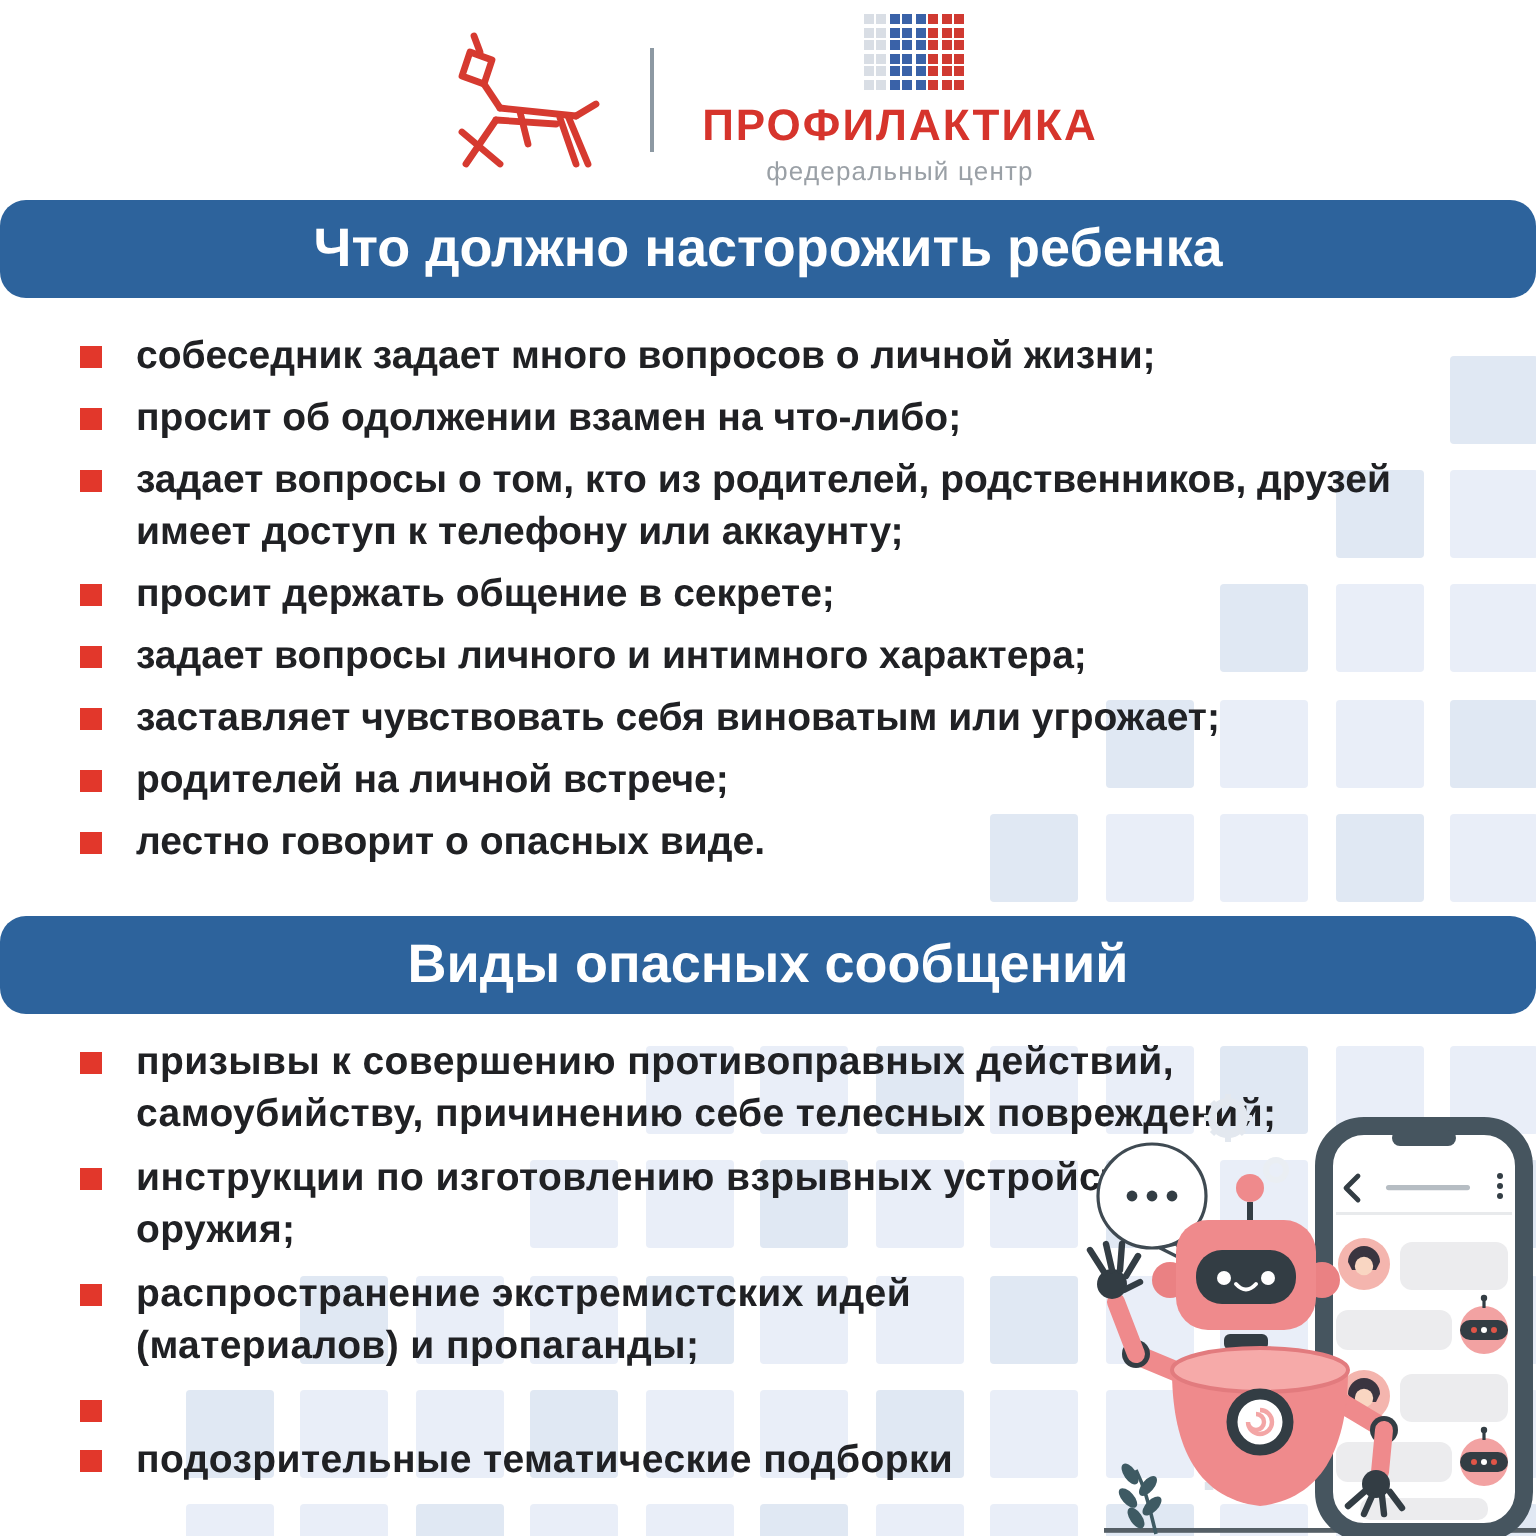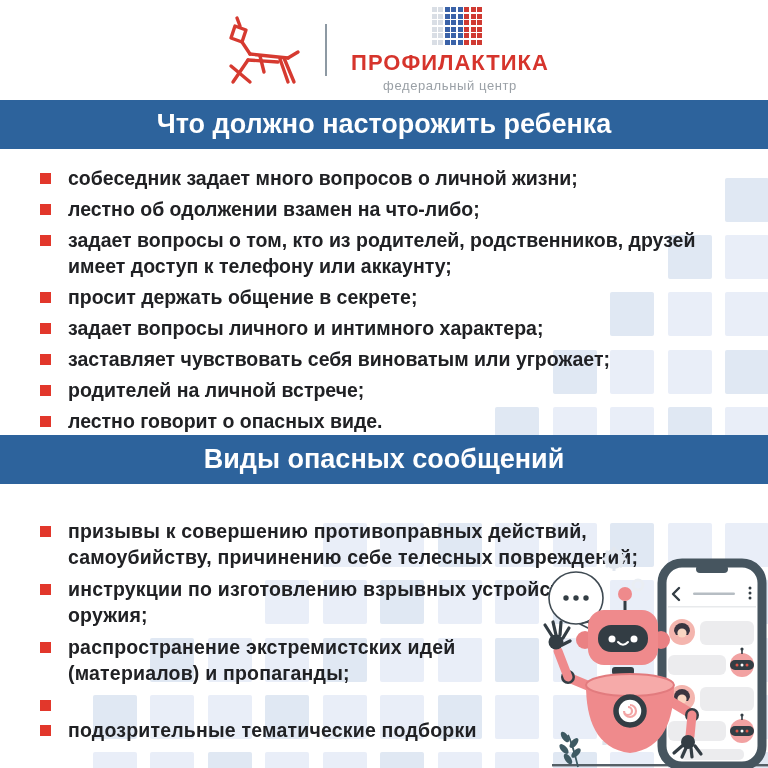--- a/index.html
+++ b/index.html
@@ -29,24 +29,24 @@
   .hdr-divider{width:2px;height:52px;background:#8d99a3;}
   .logo-block{display:flex;flex-direction:column;align-items:center;}
   .pixel-grid{display:grid;grid-template-columns:repeat(8,5px);grid-auto-rows:5px;gap:1.5px;margin-bottom:5px;margin-left:14px;}
   .logo-title{color:var(--logo-red);font-weight:bold;font-size:22px;letter-spacing:1px;}
   .logo-subtitle{color:var(--subtitle-gray);font-size:13px;letter-spacing:0.6px;margin-top:2px;}
 
   .banner{
     position:absolute;left:0;right:0;height:49px;z-index:2;
     background:var(--banner-blue);color:#ffffff;
     font-weight:bold;font-size:27px;
-    display:flex;align-items:center;justify-content:center;
+    display:flex;align-items:center;justify-content:center;border-radius:13px;
   }
   .banner1{top:100px;}
-  .banner2{top:435px;}
+  .banner2{top:458px;}
 
   .list{position:absolute;left:40px;right:24px;list-style:none;z-index:2;}
   .list1{top:165px;}
   .list2{top:518px;}
   .list li{display:flex;align-items:flex-start;}
   .list1 li{margin-bottom:5px;}
   .list2 li{margin-bottom:6px;}
   .bullet{
     flex:0 0 auto;width:11px;height:11px;background:var(--bullet-red);
     margin-top:8px;margin-right:17px;
@@ -210,21 +210,21 @@
 
   <div class="banner banner1">Что должно насторожить ребенка</div>
 
   <ul class="list list1">
     <li>
         <span class="bullet"></span>
         <span class="txt">собеседник задает много вопросов о личной жизни;</span>
       </li>
     <li>
         <span class="bullet"></span>
-        <span class="txt">лестно об одолжении взамен на что-либо;</span>
+        <span class="txt">просит об одолжении взамен на что-либо;</span>
       </li>
     <li>
         <span class="bullet"></span>
         <span class="txt">задает вопросы о том, кто из родителей, родственников, друзей имеет доступ к телефону или аккаунту;</span>
       </li>
     <li>
         <span class="bullet"></span>
         <span class="txt">просит держать общение в секрете;</span>
       </li>
     <li>

